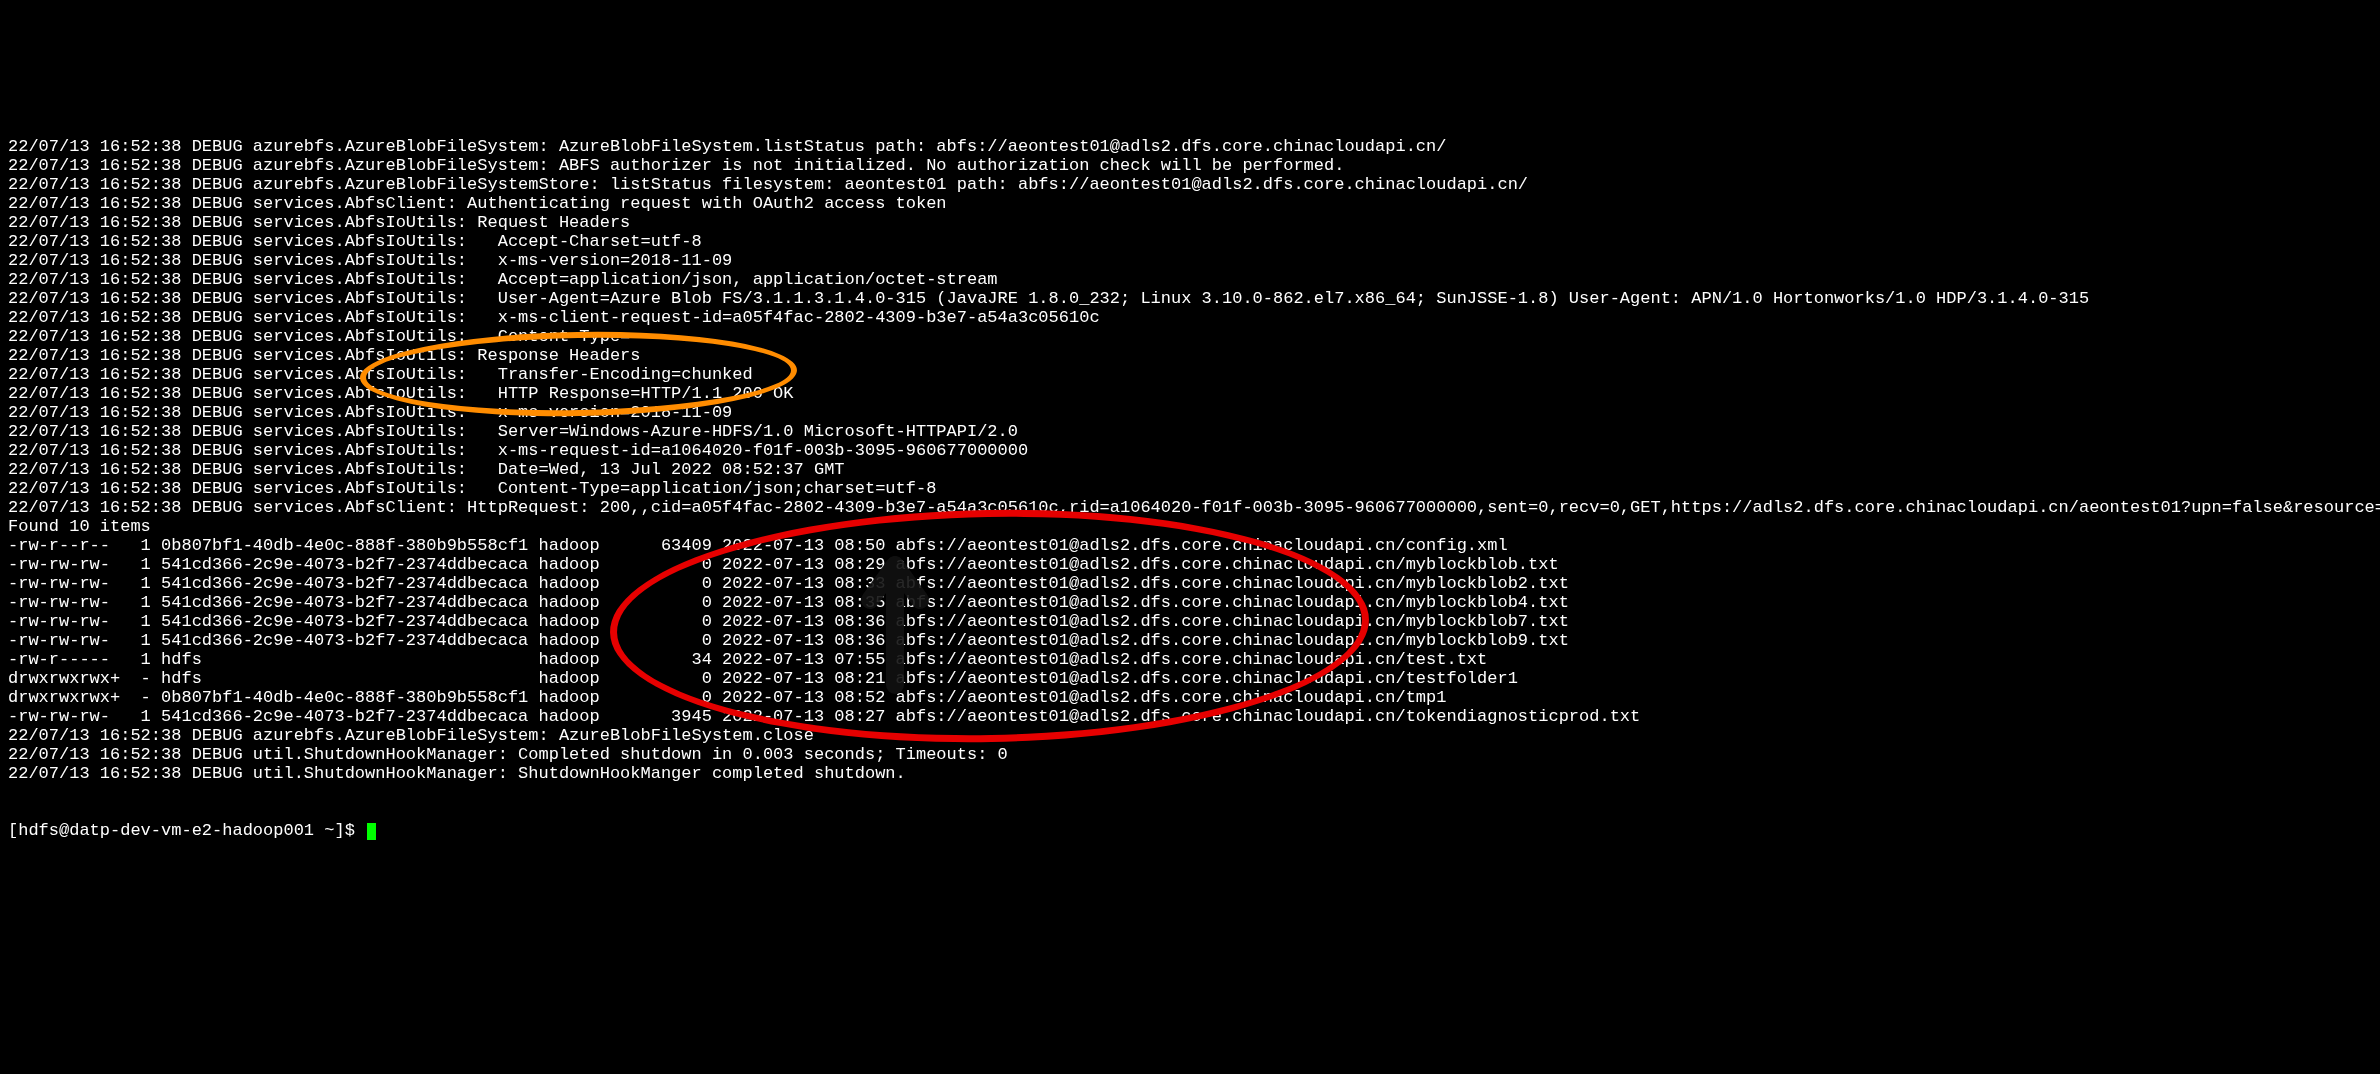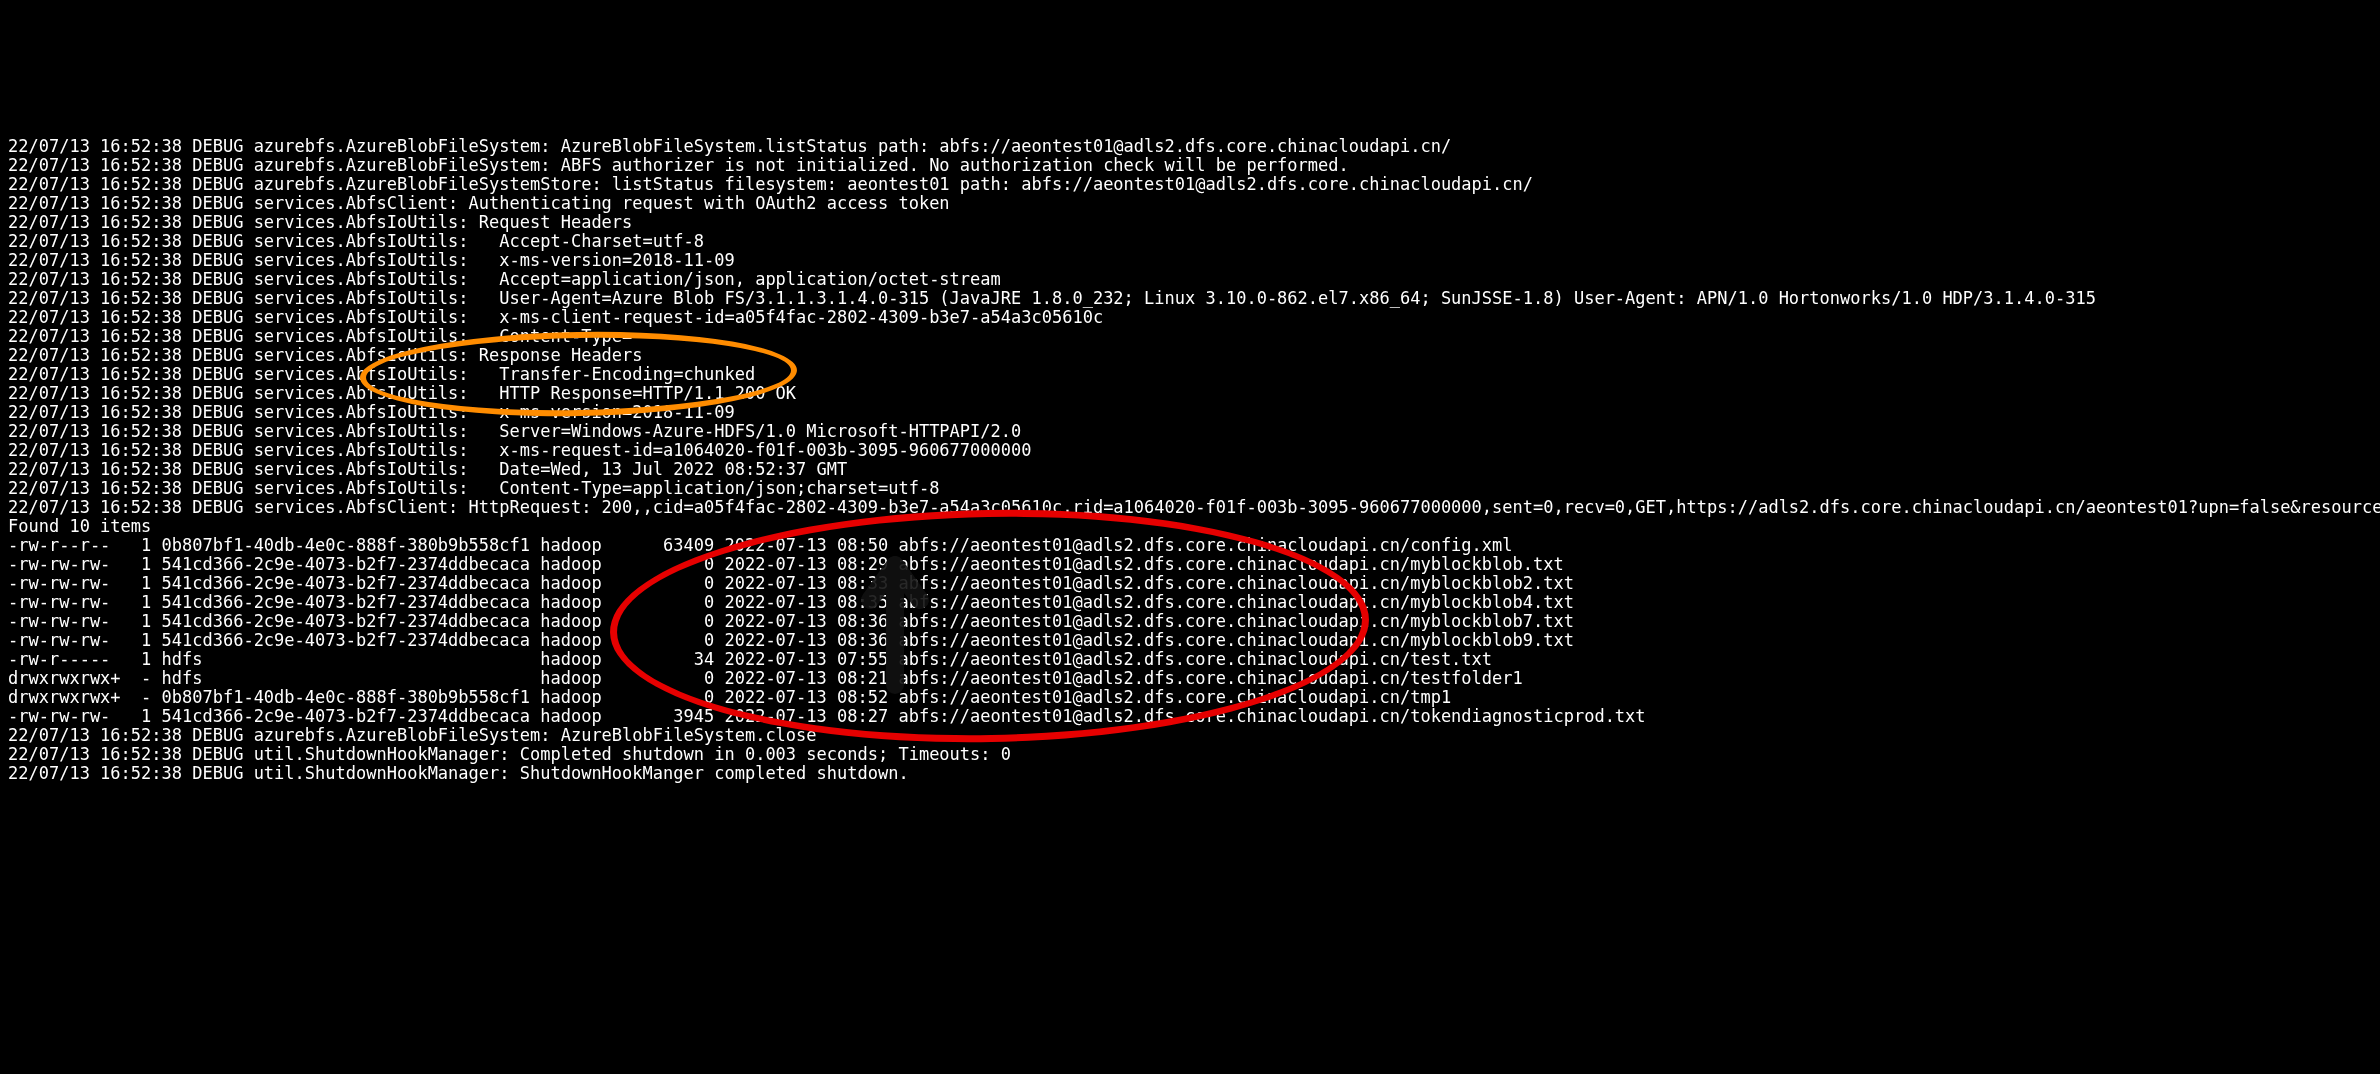--- a/index.html
+++ b/index.html
@@ -13,21 +13,21 @@
     white-space: pre;
     overflow: hidden;
   }
   .terminal {
     position: relative;
     padding: 4px 8px;
     width: 2380px;
     height: 1074px;
     box-sizing: border-box;
   }
-  .line { white-space: pre; }
+  .line { white-space: pre; font-family: Liberation Mono, monospace; }
   .prompt-cursor {
     display: inline-block;
     width: 9px;
     height: 17px;
     background: #00ff00;
     vertical-align: text-bottom;
     margin-left: 2px;
   }
   
   .watermark-arrow {
@@ -70,20 +70,21 @@
     opacity: 0.9;
   }
 </style>
 </head>
 <body>
 
 
 
 <div class="terminal">
   <div id="lines"><div class="line">22/07/13 16:52:38 DEBUG azurebfs.AzureBlobFileSystem: AzureBlobFileSystem.listStatus path: abfs://aeontest01@adls2.dfs.core.chinacloudapi.cn/</div><div class="line">22/07/13 16:52:38 DEBUG azurebfs.AzureBlobFileSystem: ABFS authorizer is not initialized. No authorization check will be performed.</div><div class="line">22/07/13 16:52:38 DEBUG azurebfs.AzureBlobFileSystemStore: listStatus filesystem: aeontest01 path: abfs://aeontest01@adls2.dfs.core.chinacloudapi.cn/</div><div class="line">22/07/13 16:52:38 DEBUG services.AbfsClient: Authenticating request with OAuth2 access token</div><div class="line">22/07/13 16:52:38 DEBUG services.AbfsIoUtils: Request Headers</div><div class="line">22/07/13 16:52:38 DEBUG services.AbfsIoUtils:   Accept-Charset=utf-8</div><div class="line">22/07/13 16:52:38 DEBUG services.AbfsIoUtils:   x-ms-version=2018-11-09</div><div class="line">22/07/13 16:52:38 DEBUG services.AbfsIoUtils:   Accept=application/json, application/octet-stream</div><div class="line">22/07/13 16:52:38 DEBUG services.AbfsIoUtils:   User-Agent=Azure Blob FS/3.1.1.3.1.4.0-315 (JavaJRE 1.8.0_232; Linux 3.10.0-862.el7.x86_64; SunJSSE-1.8) User-Agent: APN/1.0 Hortonworks/1.0 HDP/3.1.4.0-315</div><div class="line">22/07/13 16:52:38 DEBUG services.AbfsIoUtils:   x-ms-client-request-id=a05f4fac-2802-4309-b3e7-a54a3c05610c</div><div class="line">22/07/13 16:52:38 DEBUG services.AbfsIoUtils:   Content-Type=</div><div class="line">22/07/13 16:52:38 DEBUG services.AbfsIoUtils: Response Headers</div><div class="line">22/07/13 16:52:38 DEBUG services.AbfsIoUtils:   Transfer-Encoding=chunked</div><div class="line">22/07/13 16:52:38 DEBUG services.AbfsIoUtils:   HTTP Response=HTTP/1.1 200 OK</div><div class="line">22/07/13 16:52:38 DEBUG services.AbfsIoUtils:   x-ms-version=2018-11-09</div><div class="line">22/07/13 16:52:38 DEBUG services.AbfsIoUtils:   Server=Windows-Azure-HDFS/1.0 Microsoft-HTTPAPI/2.0</div><div class="line">22/07/13 16:52:38 DEBUG services.AbfsIoUtils:   x-ms-request-id=a1064020-f01f-003b-3095-960677000000</div><div class="line">22/07/13 16:52:38 DEBUG services.AbfsIoUtils:   Date=Wed, 13 Jul 2022 08:52:37 GMT</div><div class="line">22/07/13 16:52:38 DEBUG services.AbfsIoUtils:   Content-Type=application/json;charset=utf-8</div><div class="line">22/07/13 16:52:38 DEBUG services.AbfsClient: HttpRequest: 200,,cid=a05f4fac-2802-4309-b3e7-a54a3c05610c,rid=a1064020-f01f-003b-3095-960677000000,sent=0,recv=0,GET,https://adls2.dfs.core.chinacloudapi.cn/aeontest01?upn=false&amp;resource=filesystem&amp;maxResults=500&amp;timeout=90&amp;recursive=false</div><div class="line">Found 10 items</div><div class="line">-rw-r--r--   1 0b807bf1-40db-4e0c-888f-380b9b558cf1 hadoop      63409 2022-07-13 08:50 abfs://aeontest01@adls2.dfs.core.chinacloudapi.cn/config.xml</div><div class="line">-rw-rw-rw-   1 541cd366-2c9e-4073-b2f7-2374ddbecaca hadoop          0 2022-07-13 08:29 abfs://aeontest01@adls2.dfs.core.chinacloudapi.cn/myblockblob.txt</div><div class="line">-rw-rw-rw-   1 541cd366-2c9e-4073-b2f7-2374ddbecaca hadoop          0 2022-07-13 08:33 abfs://aeontest01@adls2.dfs.core.chinacloudapi.cn/myblockblob2.txt</div><div class="line">-rw-rw-rw-   1 541cd366-2c9e-4073-b2f7-2374ddbecaca hadoop          0 2022-07-13 08:35 abfs://aeontest01@adls2.dfs.core.chinacloudapi.cn/myblockblob4.txt</div><div class="line">-rw-rw-rw-   1 541cd366-2c9e-4073-b2f7-2374ddbecaca hadoop          0 2022-07-13 08:36 abfs://aeontest01@adls2.dfs.core.chinacloudapi.cn/myblockblob7.txt</div><div class="line">-rw-rw-rw-   1 541cd366-2c9e-4073-b2f7-2374ddbecaca hadoop          0 2022-07-13 08:36 abfs://aeontest01@adls2.dfs.core.chinacloudapi.cn/myblockblob9.txt</div><div class="line">-rw-r-----   1 hdfs                                 hadoop         34 2022-07-13 07:55 abfs://aeontest01@adls2.dfs.core.chinacloudapi.cn/test.txt</div><div class="line">drwxrwxrwx+  - hdfs                                 hadoop          0 2022-07-13 08:21 abfs://aeontest01@adls2.dfs.core.chinacloudapi.cn/testfolder1</div><div class="line">drwxrwxrwx+  - 0b807bf1-40db-4e0c-888f-380b9b558cf1 hadoop          0 2022-07-13 08:52 abfs://aeontest01@adls2.dfs.core.chinacloudapi.cn/tmp1</div><div class="line">-rw-rw-rw-   1 541cd366-2c9e-4073-b2f7-2374ddbecaca hadoop       3945 2022-07-13 08:27 abfs://aeontest01@adls2.dfs.core.chinacloudapi.cn/tokendiagnosticprod.txt</div><div class="line">22/07/13 16:52:38 DEBUG azurebfs.AzureBlobFileSystem: AzureBlobFileSystem.close</div><div class="line">22/07/13 16:52:38 DEBUG util.ShutdownHookManager: Completed shutdown in 0.003 seconds; Timeouts: 0</div><div class="line">22/07/13 16:52:38 DEBUG util.ShutdownHookManager: ShutdownHookManger completed shutdown.</div></div>
+  <div class="line"><span>[hdfs@datp-dev-vm-e2-hadoop001 ~]$ </span><span class="prompt-cursor"></span></div>
 
   
   <div class="annotation-ellipse orange-ellipse" title="HTTP 200 OK response highlighted"></div>
   <div class="annotation-ellipse red-ellipse" title="File listing highlighted"></div>
 
   
   <svg class="wm watermark-arrow" viewBox="0 0 80 180">
     <path d="M40 20 L40 140 M40 20 L15 55 M40 20 L65 55" stroke="#111" stroke-width="18" stroke-linecap="round"></path>
   </svg>
 </div>

